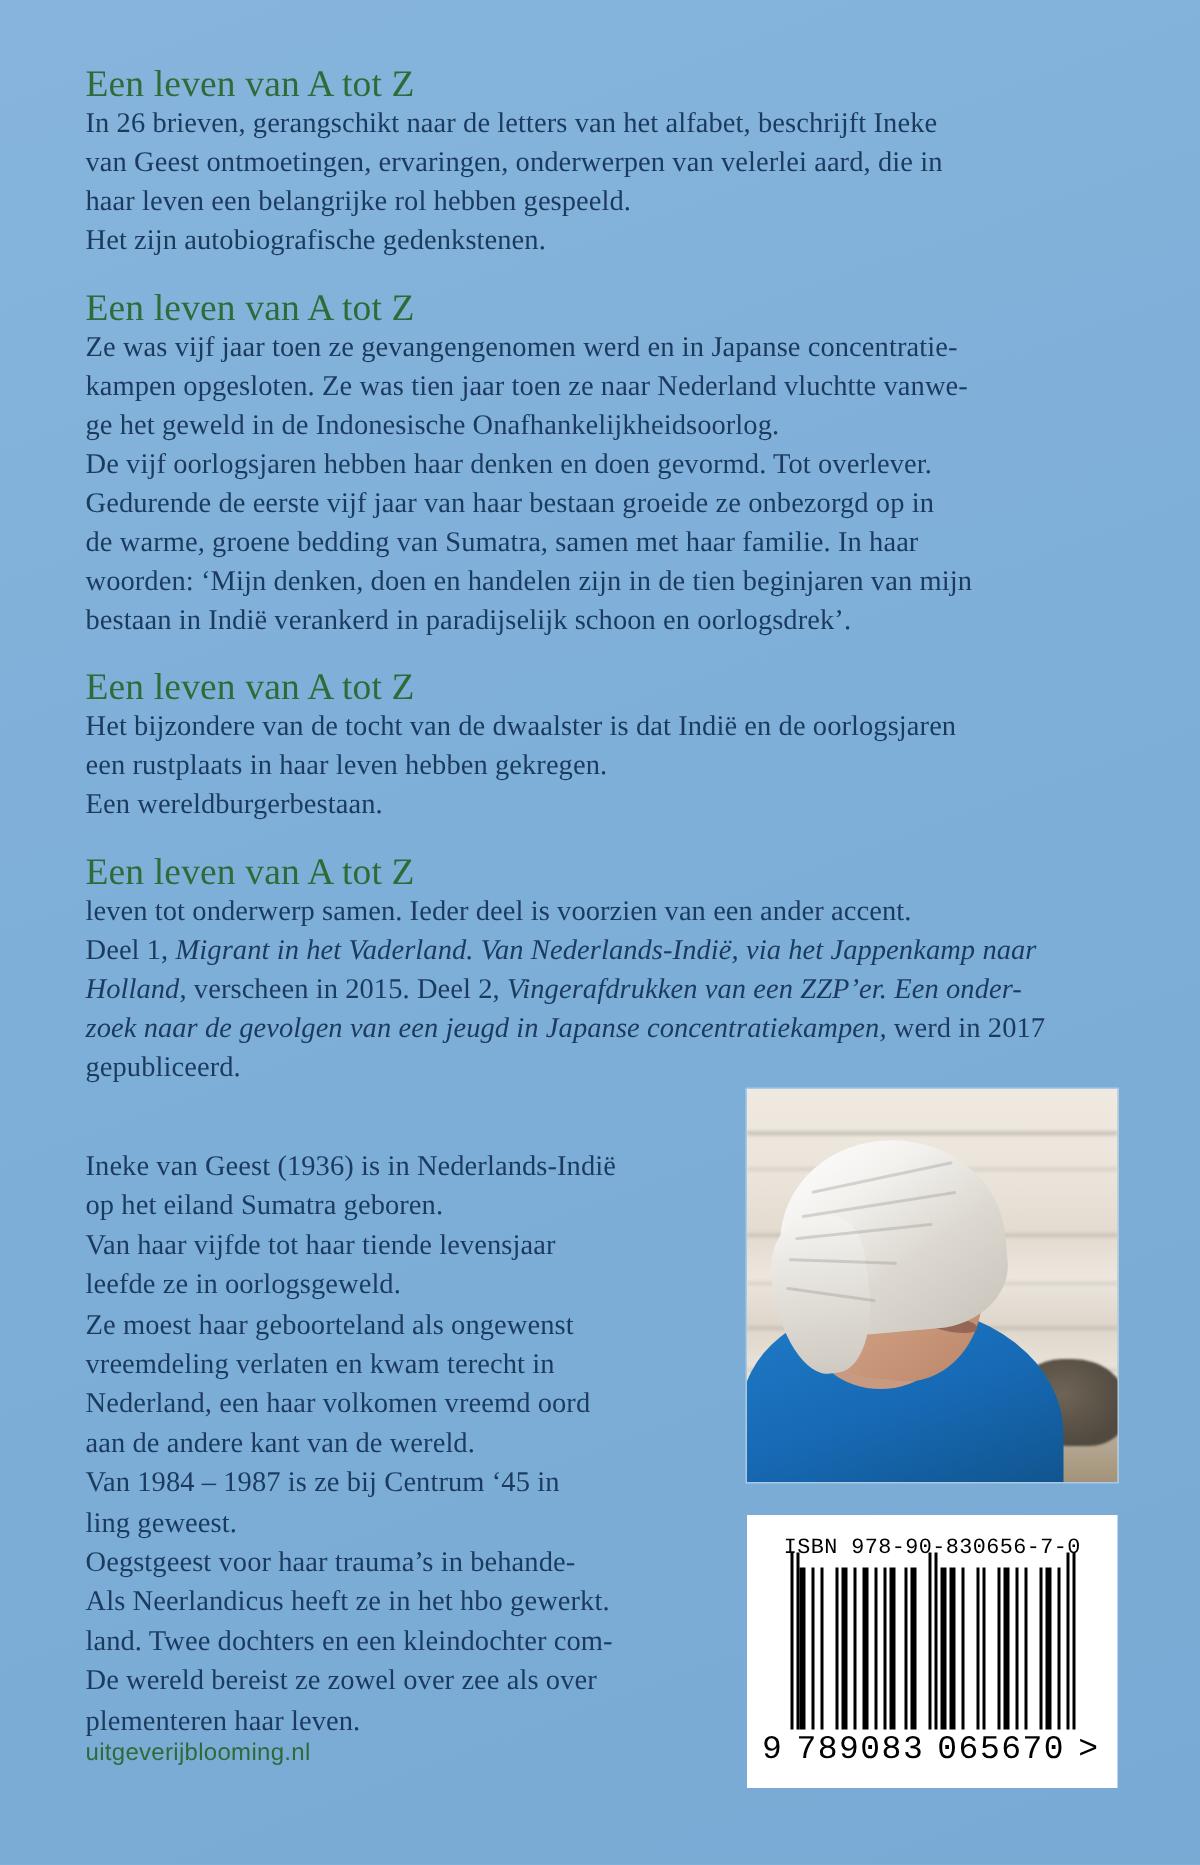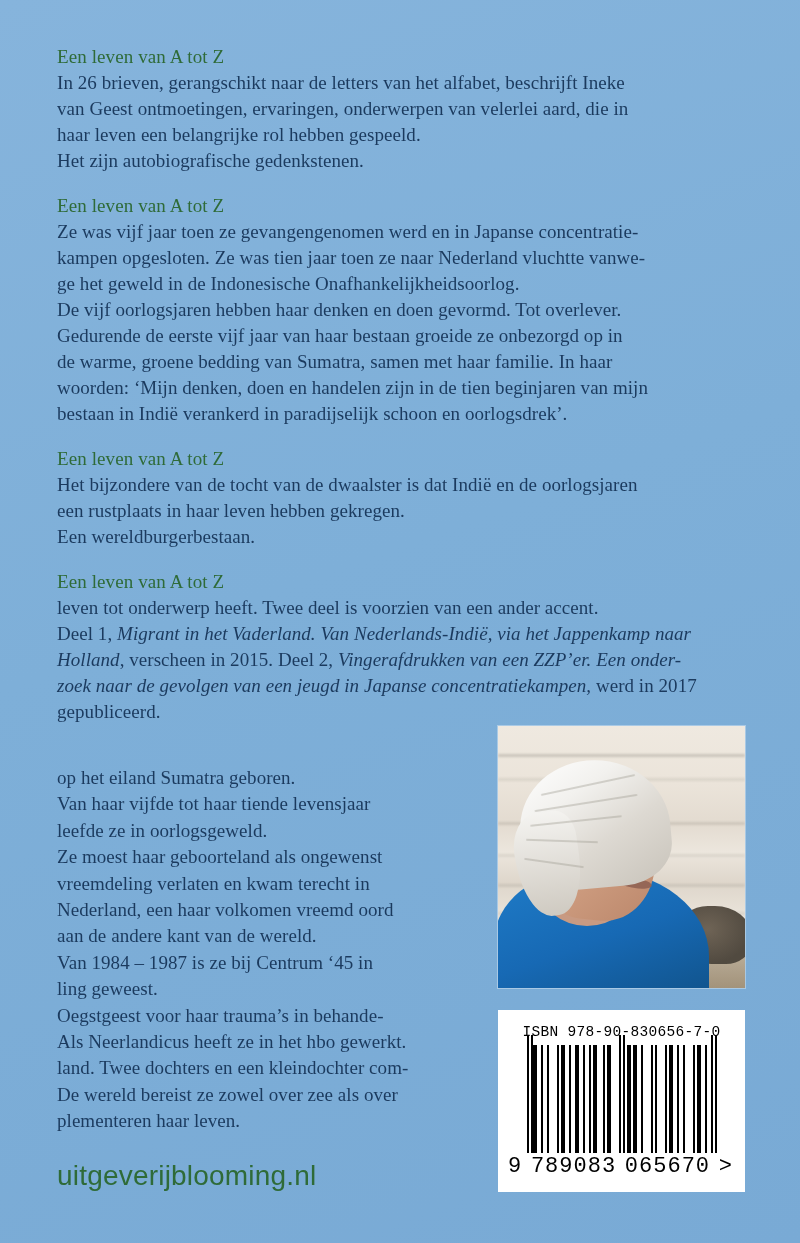--- a/index.html
+++ b/index.html
@@ -24,21 +24,21 @@
     left: 57px;
     top: 44px;
     width: 690px;
   }
   .block {
     margin-bottom: 19px;
   }
   .block:last-child { margin-bottom: 0; }
   .heading {
     color: #2f6b38;
-    font-size: 19px;
+    font-size: 25px;
     line-height: 26px;
     letter-spacing: 0.1px;
   }
   .body-line {
     color: #1b3a5e;
     font-size: 19px;
     line-height: 26px;
     letter-spacing: 0.05px;
     white-space: pre-wrap;
   }
@@ -54,21 +54,21 @@
   .bio .body-line {
     font-size: 19px;
     line-height: 26.4px;
   }
   .site {
     position: absolute;
     left: 57px;
     top: 1160px;
     color: #2f6b38;
     font-family: "Liberation Sans", "DejaVu Sans", sans-serif;
-    font-size: 28px;
+    font-size: 16px;
     letter-spacing: 0.2px;
   }
   
   .photo-frame {
     position: absolute;
     left: 498px;
     top: 726px;
     width: 247px;
     height: 262px;
     overflow: hidden;
@@ -287,30 +287,31 @@
 
     <div class="block">
       <div class="heading">Een leven van A tot Z</div>
       <div class="body-line">Het bijzondere van de tocht van de dwaalster is dat Indië en de oorlogsjaren</div>
       <div class="body-line">een rustplaats in haar leven hebben gekregen.</div>
       <div class="body-line">Een wereldburgerbestaan.</div>
     </div>
 
     <div class="block">
       <div class="heading">Een leven van A tot Z</div>
-      <div class="body-line">leven tot onderwerp heeft. Twee deel is voorzien van een ander accent.</div>
+      <div class="body-line">leven tot onderwerp samen. Ieder deel is voorzien van een ander accent.</div>
       <div class="body-line">Deel 1, <i>Migrant in het Vaderland. Van Nederlands-Indië, via het Jappenkamp naar</i></div>
       <div class="body-line"><i>Holland</i>, verscheen in 2015. Deel 2, <i>Vingerafdrukken van een ZZP’er. Een onder-</i></div>
       <div class="body-line"><i>zoek naar de gevolgen van een jeugd in Japanse concentratiekampen,</i> werd in 2017</div>
       <div class="body-line">gepubliceerd.</div>
     </div>
 
   </div>
 
   <div class="bio">
+    <div class="body-line">Ineke van Geest (1936) is in Nederlands-Indië</div>
     <div class="body-line">op het eiland Sumatra geboren.</div>
     <div class="body-line">Van haar vijfde tot haar tiende levensjaar</div>
     <div class="body-line">leefde ze in oorlogsgeweld.</div>
     <div class="body-line">Ze moest haar geboorteland als ongewenst</div>
     <div class="body-line">vreemdeling verlaten en kwam terecht in</div>
     <div class="body-line">Nederland, een haar volkomen vreemd oord</div>
     <div class="body-line">aan de andere kant van de wereld.</div>
     <div class="body-line">Van 1984 – 1987 is ze bij Centrum ‘45 in</div>
     <div class="body-line">ling geweest.</div>
     <div class="body-line">Oegstgeest voor haar trauma’s in behande-</div>

